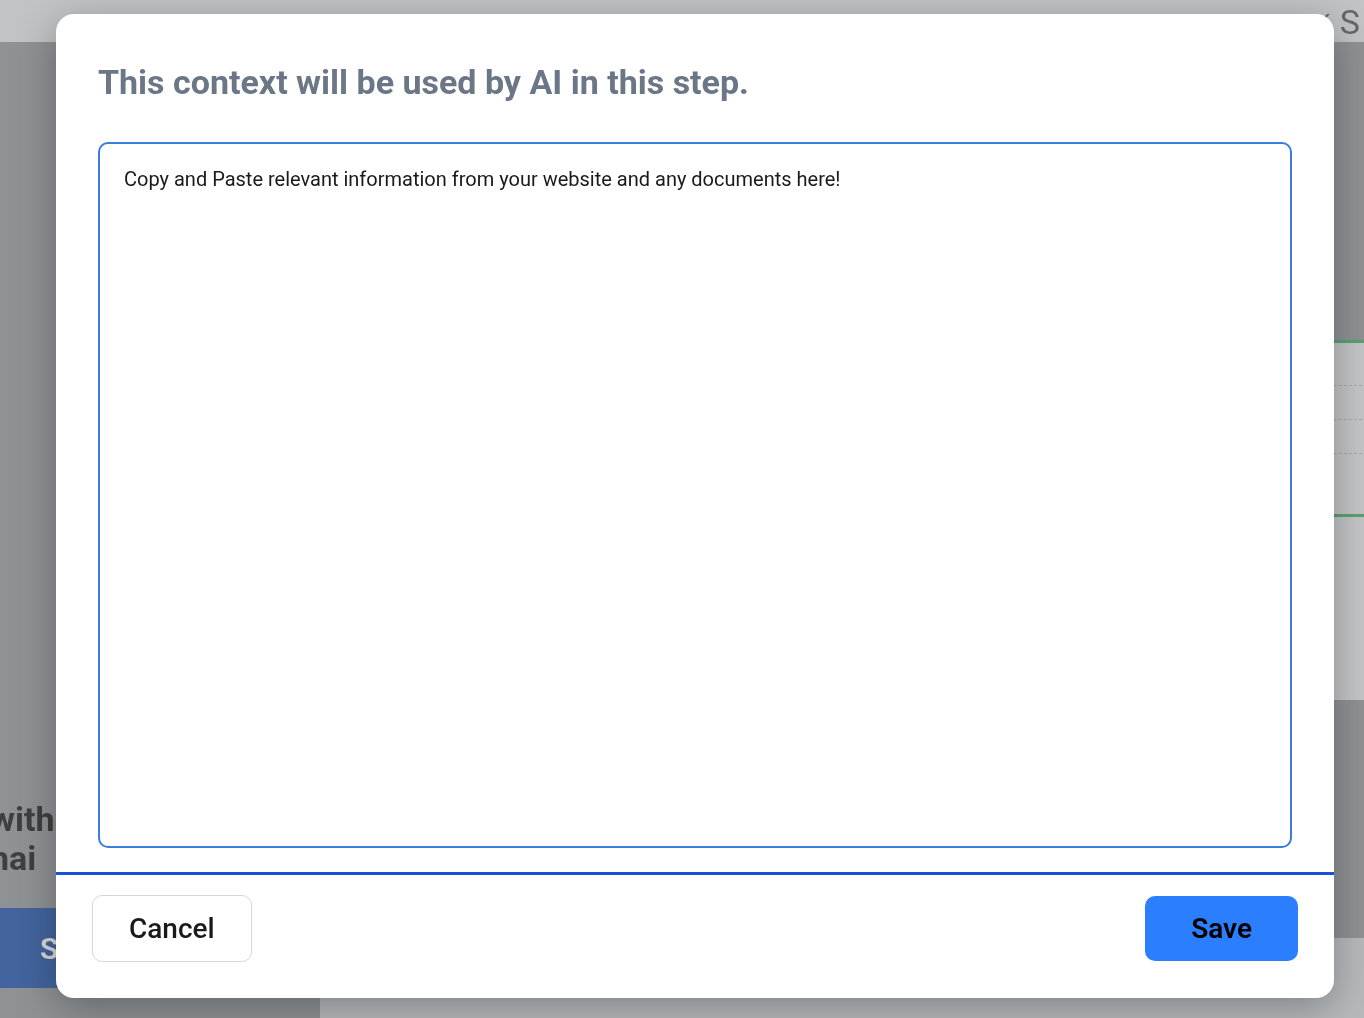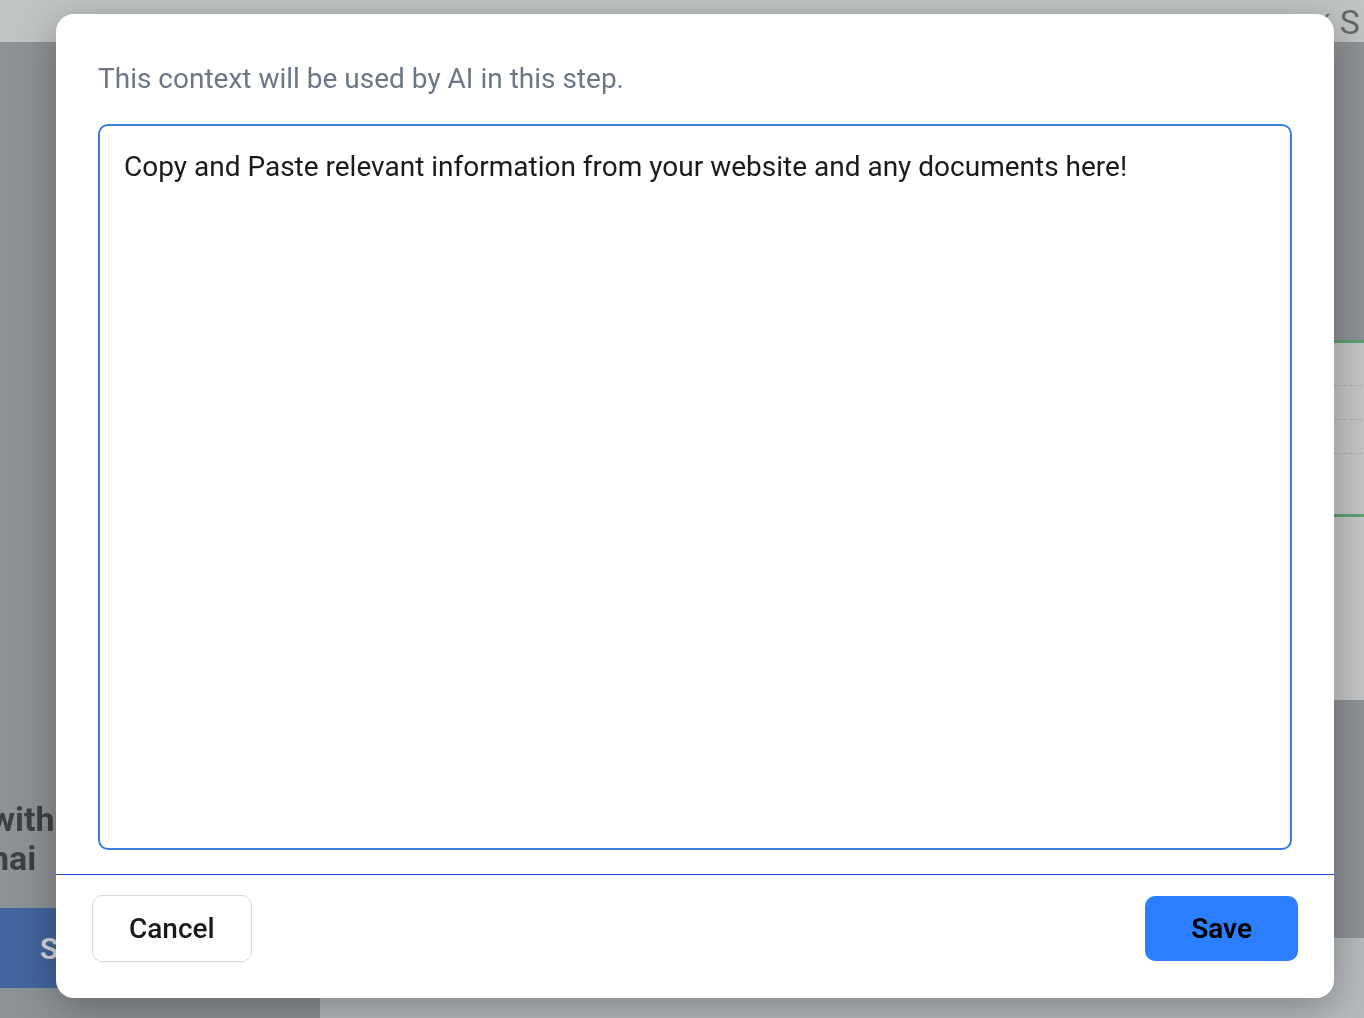--- a/index.html
+++ b/index.html
@@ -138,43 +138,43 @@
 
     .modal-title {
       font-size: 44px;
       font-weight: 800;
       color: #1a2b44;
       letter-spacing: -0.5px;
       margin-bottom: 14px;
     }
 
     .modal-subtitle {
-      font-size: 28px;
+      font-size: 34px;
       color: #6b7687;
-      margin-bottom: 29px;
-      font-weight: 400;
+      margin-bottom: 40px;
+      font-weight: 700;
     }
 
     .context-textarea {
       width: 100%;
       flex: 1;
       min-height: 560px;
       border: 2px solid #3b7ddd;
       border-radius: 10px;
       padding: 22px 24px;
-      font-size: 28px;
+      font-size: 20px;
       font-family: inherit;
       color: #1a1a1a;
       resize: none;
       outline: none;
       line-height: 1.35;
     }
 
     .modal-footer {
-      border-top: 1px solid #1d4ed8;
+      border-top: 3px solid #1d4ed8;
       padding: 20px 36px 36px 36px;
       display: flex;
       justify-content: space-between;
       align-items: center;
     }
 
     .btn {
       font-size: 28px;
       padding: 16px 36px;
       border-radius: 10px;

